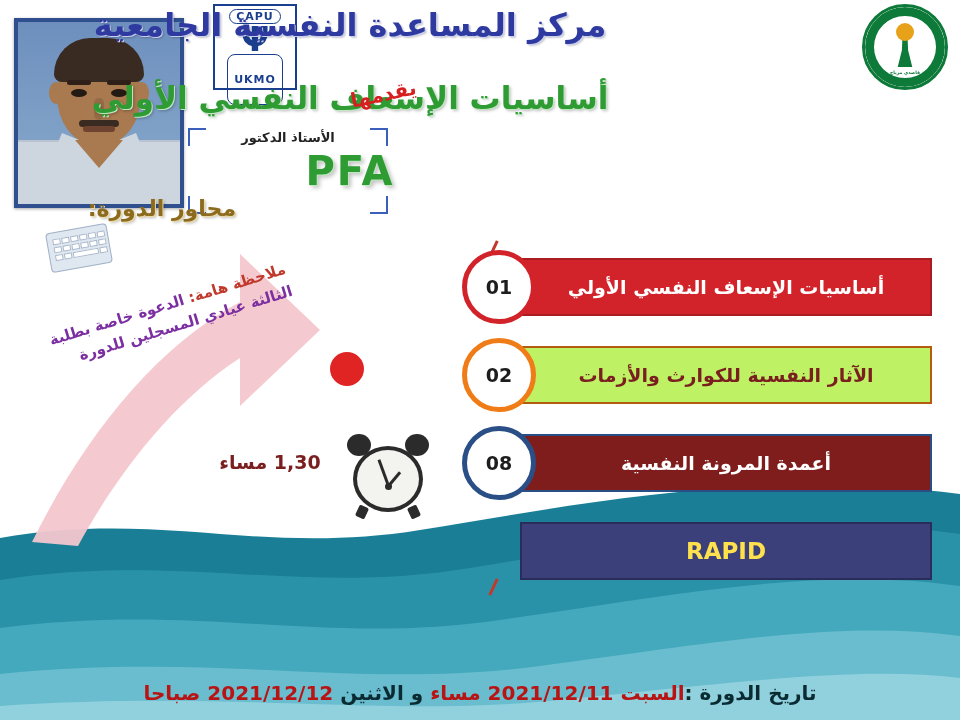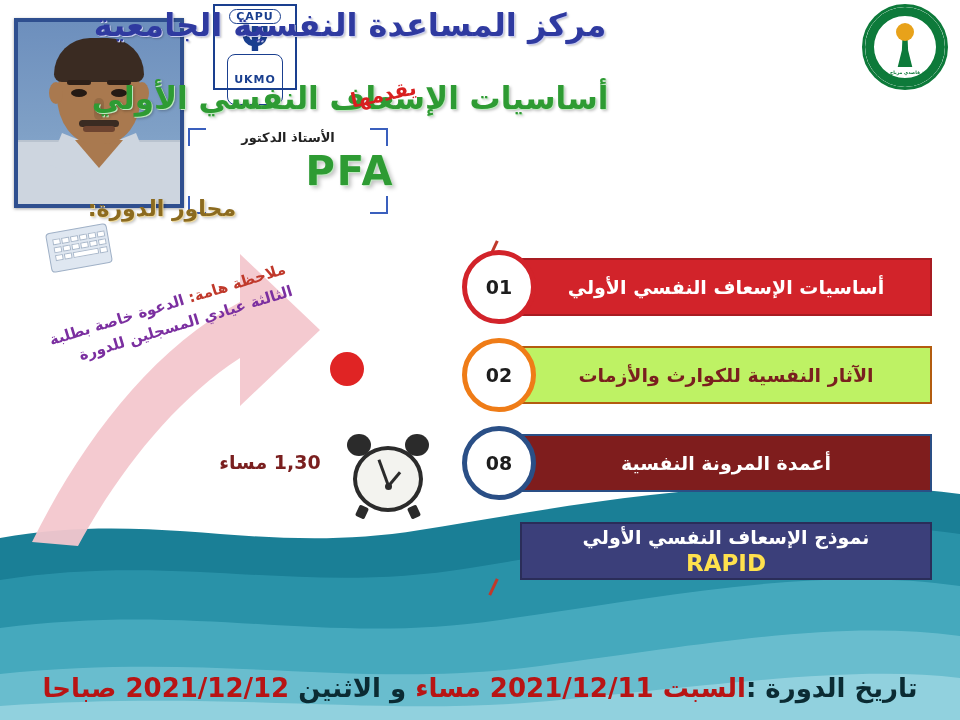--- a/index.html
+++ b/index.html
@@ -157,21 +157,21 @@
   .r3 .num{border:5px solid #2a4f86;}
   .r4 .bar{background:#3b3f7a;border:2px solid #2a2d59;flex-direction:column;gap:2px;}
   .r4 .num{border:5px solid #2a2d59;}
   .r4 .rapid{color:#ffe14d;font-size:23px;font-weight:bold;direction:ltr;}
   .pin-line{position:absolute;left:30px;top:-10px;width:3px;height:18px;background:#c0392b;transform:rotate(25deg);}
   .pin-line.b{top:64px;}
 
   
   .datebar{
     position:absolute;left:0;right:0;bottom:12px;text-align:center;
-    font-size:26px;font-weight:bold;color:#0b2b33;line-height:1.5;padding:0 24px;
+    font-size:20px;font-weight:bold;color:#0b2b33;line-height:1.5;padding:0 24px;
   }
   .datebar .red{color:#b81414;}
 </style>
 </head>
 <body>
 
 <div class="stage">
 
   <div class="wave">
     <svg viewBox="0 0 960 260" preserveAspectRatio="none" aria-hidden="true">
@@ -296,21 +296,20 @@
     </div>
 
     <div class="row r3">
       <div class="bar">أعمدة المرونة النفسية</div>
       <div class="num">08</div>
     </div>
 
     <div class="row r4">
       <div class="pin-line b"></div>
       <div class="bar">
-        <span>نموذج الإسعاف النفسي الأولي</span>
         <span class="rapid">RAPID</span>
       </div>
     </div>
   </div>
 
   <div class="datebar">
     <span>تاريخ الدورة :</span><span class="red">السبت 2021/12/11 مساء</span><span> و  الاثنين </span><span class="red">2021/12/12 صباحا</span>
   </div>
 
 </div>

